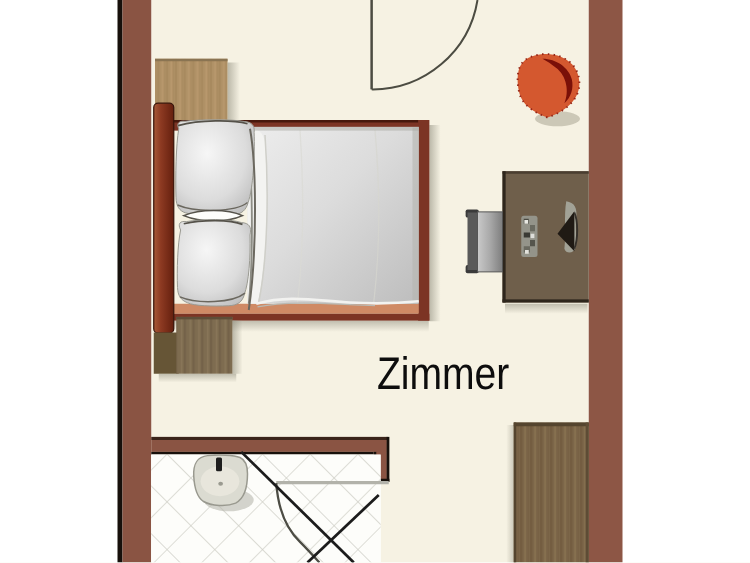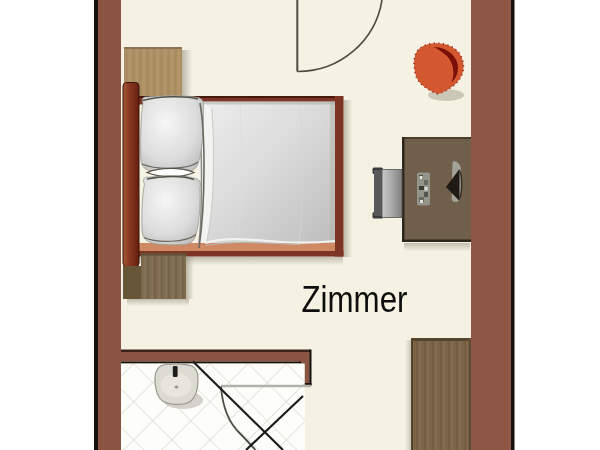--- a/index.html
+++ b/index.html
@@ -1,16 +1,16 @@
 <!DOCTYPE html>
 <html><head>
 <meta charset="utf-8">
 <style>
   html,body{margin:0;padding:0;background:#fff;}
-  #plan{width:600px;height:450px;position:relative;overflow:hidden;font-family:"Liberation Sans", sans-serif;}
+  #plan{width:498px;height:450px;position:relative;overflow:hidden;font-family:"Liberation Sans", sans-serif;}
 </style>
 </head>
 <body>
 <div id="plan">
 <svg width="600" height="450" viewBox="0 0 600 450" xmlns="http://www.w3.org/2000/svg">
 <defs>
   <linearGradient id="postGrad" x1="0" y1="0" x2="1" y2="0">
     <stop offset="0" stop-color="#a85a38"></stop>
     <stop offset="0.35" stop-color="#8d3a22"></stop>
     <stop offset="1" stop-color="#641f0e"></stop>

